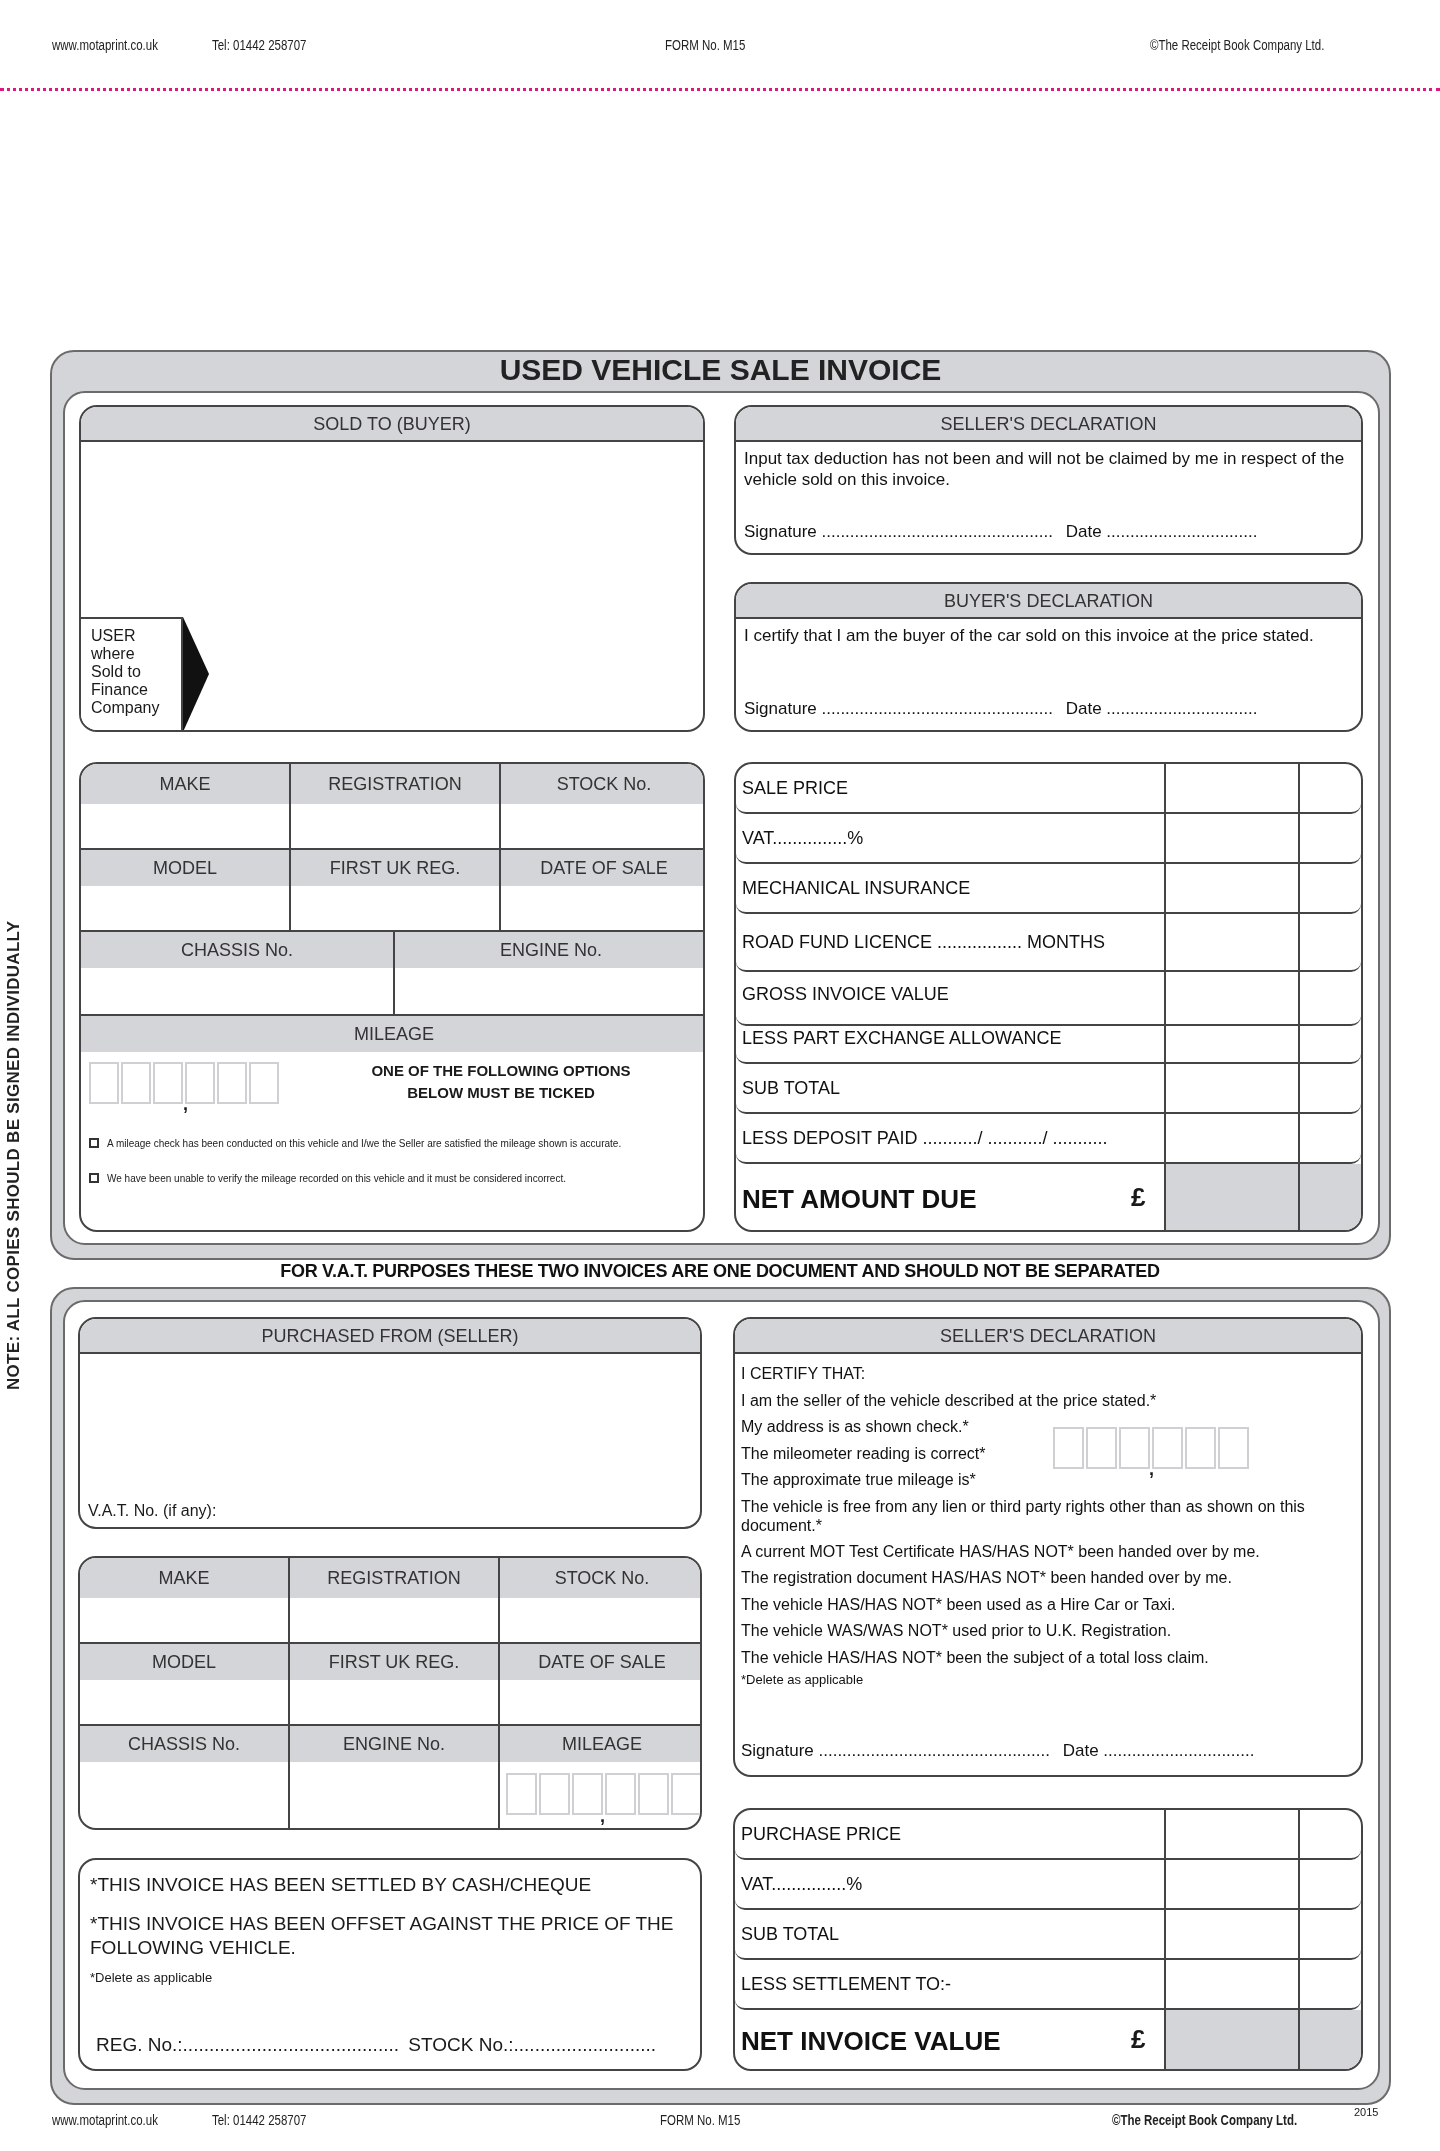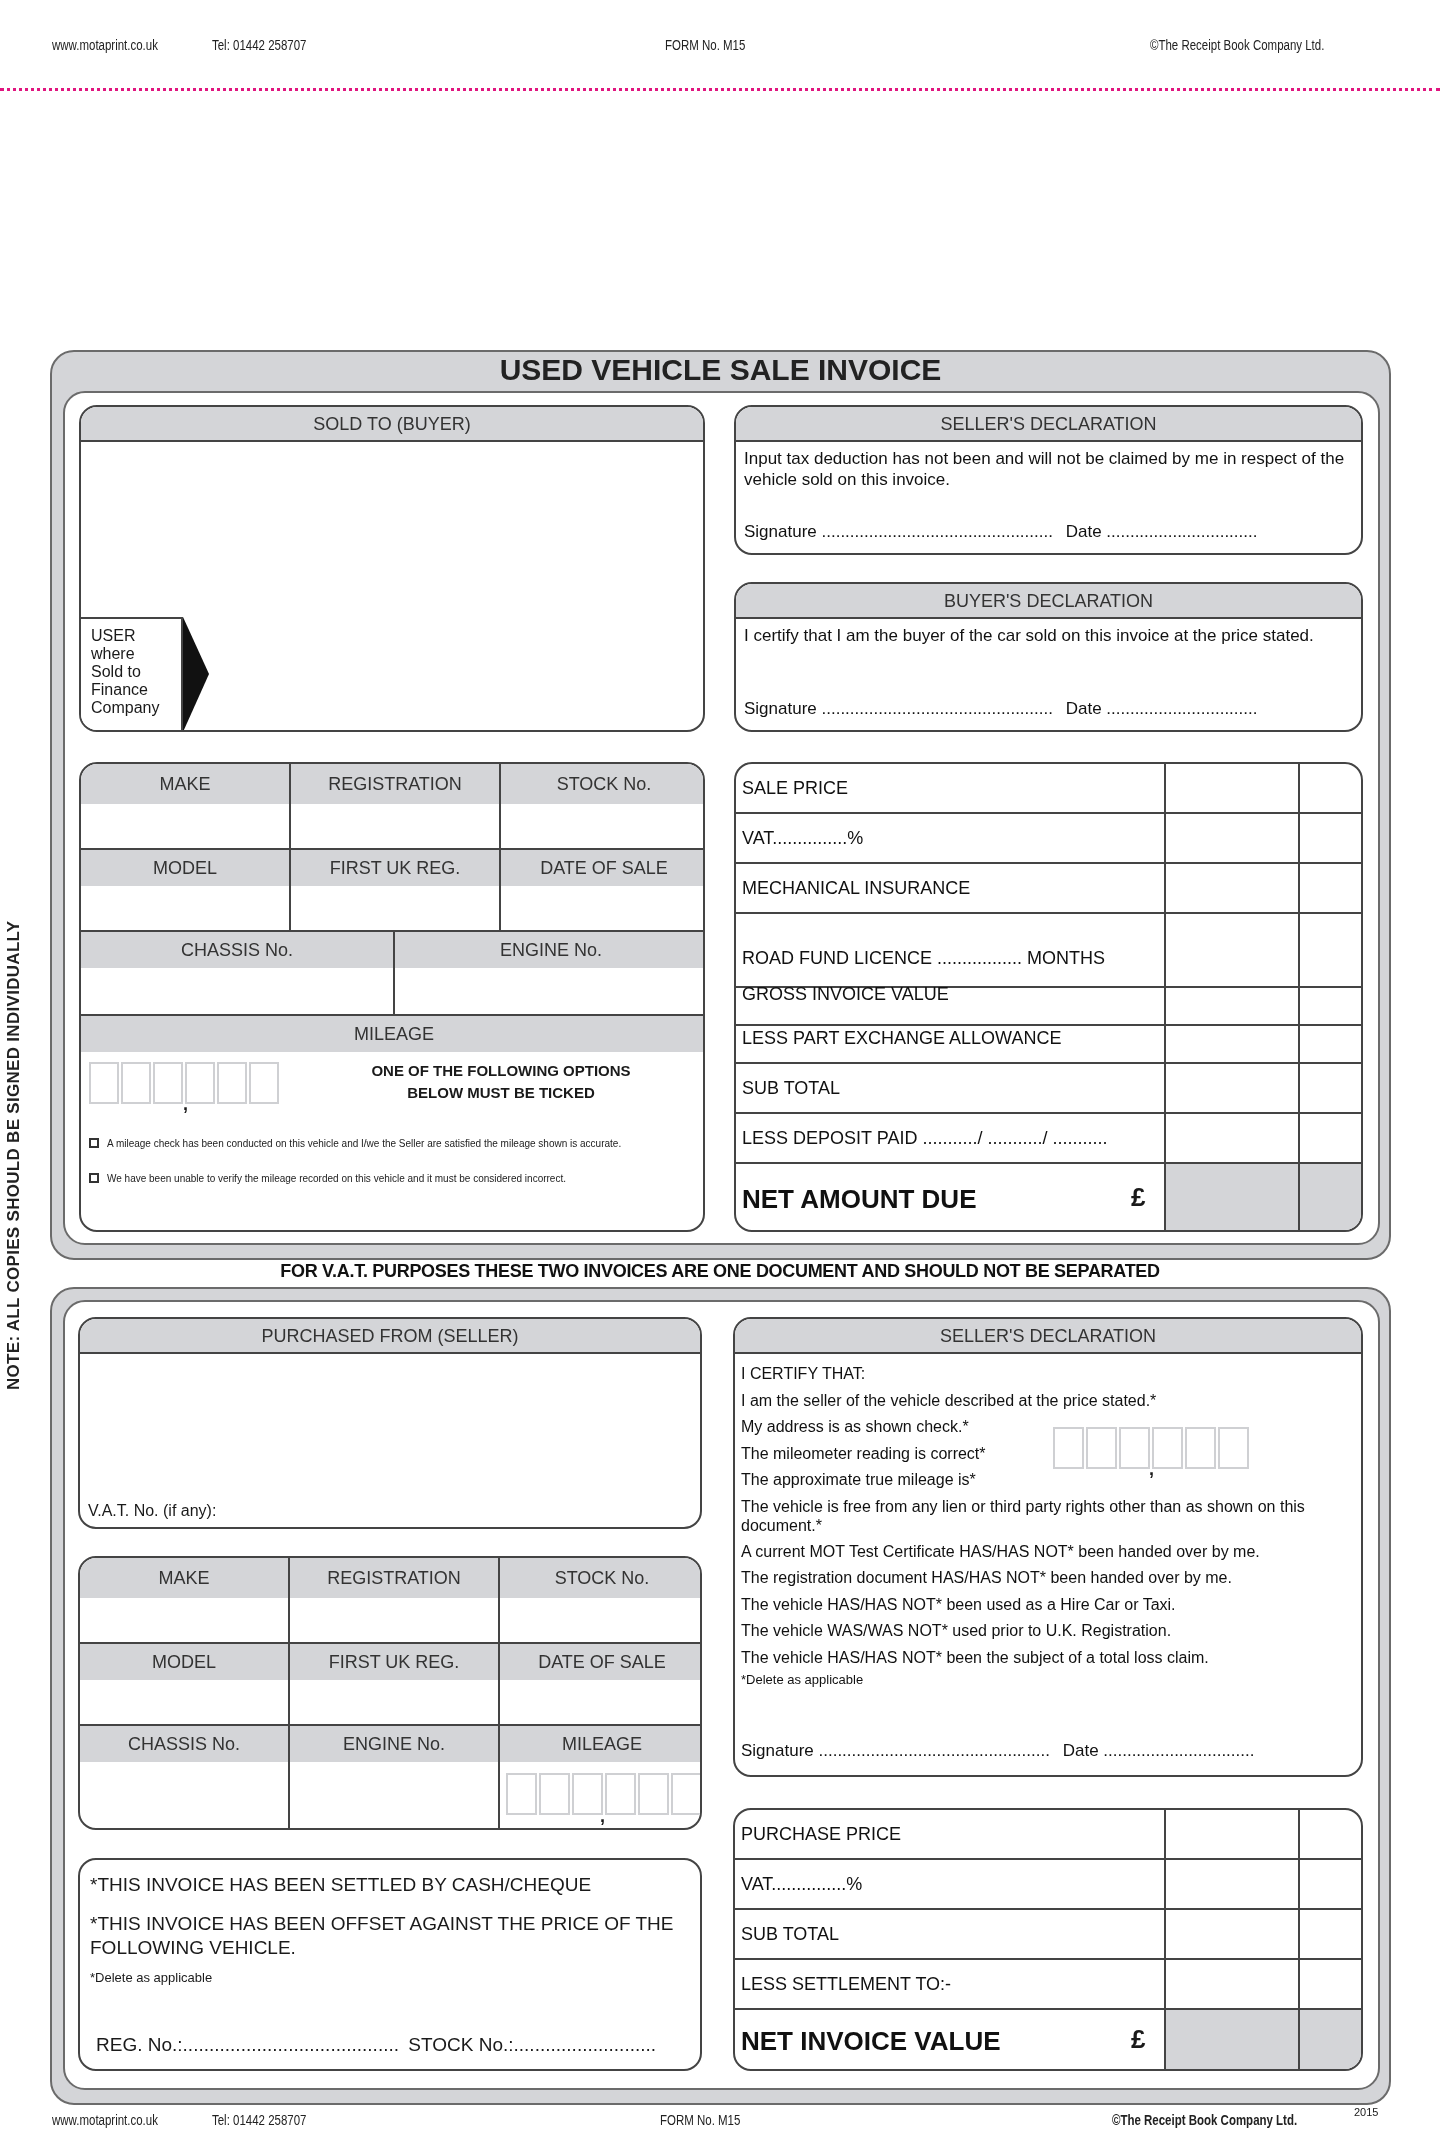--- a/index.html
+++ b/index.html
@@ -15,21 +15,21 @@
   .box-head { height: 35px; background: #d4d5d8; border-bottom: 2px solid #444; text-align: center; font-size: 18px; line-height: 35px; color: #333; }
   .title { position: absolute; left: 50px; width: 1341px; top: 353px; text-align: center; font-size: 30px; font-weight: bold; color: #222; }
   .body-text { font-size: 17px; line-height: 21px; padding: 6px 8px 0 8px; color: #111; }
   .sig-row { position: absolute; left: 8px; right: 8px; font-size: 17px; color: #111; white-space: nowrap; overflow: hidden; }
   .cell-head { position: absolute; background: #d4d5d8; text-align: center; font-size: 18px; color: #333; line-height: 36px; }
   .vline { position: absolute; width: 2px; background: #444; }
   .hline { position: absolute; height: 2px; background: #444; }
   .digit-boxes { position: absolute; display: flex; }
   .digit { width: 30px; height: 42px; border: 2px solid #cfd0d3; margin-right: 2px; background: #fff; }
   .comma { position: absolute; font-weight: bold; font-size: 18px; }
-  .price-row { position: absolute; left: 0; right: 0; border-bottom: 2px solid #444; font-size: 18px; color: #111; padding-left: 6px; display: flex; align-items: center; }
+  .price-row { position: absolute; left: 0; right: 0; border-bottom: 2px solid #444; font-size: 18px; color: #111; padding-left: 6px; display: flex; align-items: center; border-radius: 10px; }
   .price-row.total { border-bottom: none; font-size: 26px; font-weight: bold; }
   .pound { position: absolute; font-size: 26px; font-weight: bold; }
   .grey-cell { position: absolute; background: #d4d5d8; }
   .option { font-size: 10px; line-height: 19px; color: #222; padding-left: 22px; position: relative; }
   .option .tick { position: absolute; left: 4px; top: 4px; width: 10px; height: 10px; border: 2px solid #333; }
   .mid-note { position: absolute; left: 0; width: 1440px; top: 1261px; text-align: center; font-size: 18px; font-weight: bold; letter-spacing: -0.3px; color: #111; }
 </style>
 </head>
 <body>
 
@@ -124,21 +124,21 @@
     <div class="option"><span class="tick"></span><span>A mileage check has been conducted on this vehicle and I/we the Seller are satisfied the mileage shown is accurate.</span></div>
     <div class="option" style="margin-top:16px;"><span class="tick"></span><span>We have been unable to verify the mileage recorded on this vehicle and it must be considered incorrect.</span></div>
   </div>
 </div>
 
 <div class="box" style="left:734px;top:762px;width:629px;height:470px;">
   <div class="grey-cell" style="left:428px;top:400px;width:201px;height:70px;"></div>
   <div class="price-row" style="top:0;height:50px;padding-right:204px;">SALE PRICE</div>
   <div class="price-row" style="top:50px;height:50px;">VAT...............%</div>
   <div class="price-row" style="top:100px;height:50px;">MECHANICAL INSURANCE</div>
-  <div class="price-row" style="top:150px;height:58px;margin-top:16px;">ROAD FUND LICENCE ................. MONTHS</div>
+  <div class="price-row" style="top:150px;height:58px;">ROAD FUND LICENCE ................. MONTHS</div>
   <div class="price-row" style="top:200px;height:62px;">GROSS INVOICE VALUE</div>
   <div class="price-row" style="top:250px;height:50px;">LESS PART EXCHANGE ALLOWANCE</div>
   <div class="price-row" style="top:300px;height:50px;">SUB TOTAL</div>
   <div class="price-row" style="top:350px;height:50px;">LESS DEPOSIT PAID .........../ .........../ ...........</div>
   <div class="price-row total" style="top:400px;height:70px;">NET AMOUNT DUE</div>
   <div class="pound" style="left:395px;top:418px;">£</div>
   <div class="vline" style="left:428px;top:0;height:470px;"></div>
   <div class="vline" style="left:562px;top:0;height:470px;"></div>
 </div>
 

